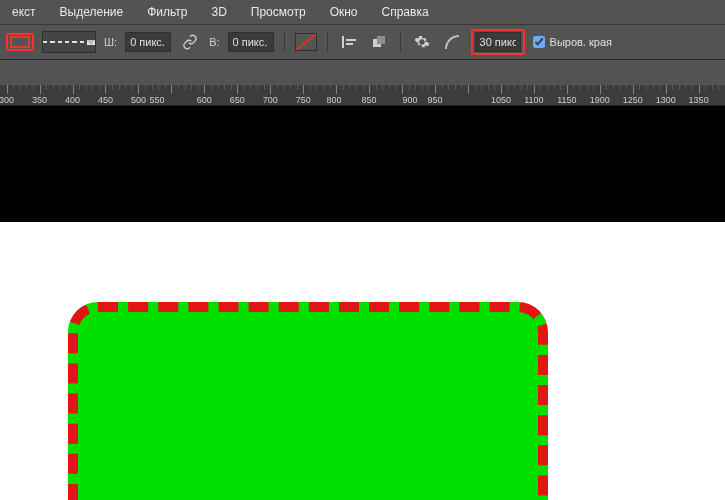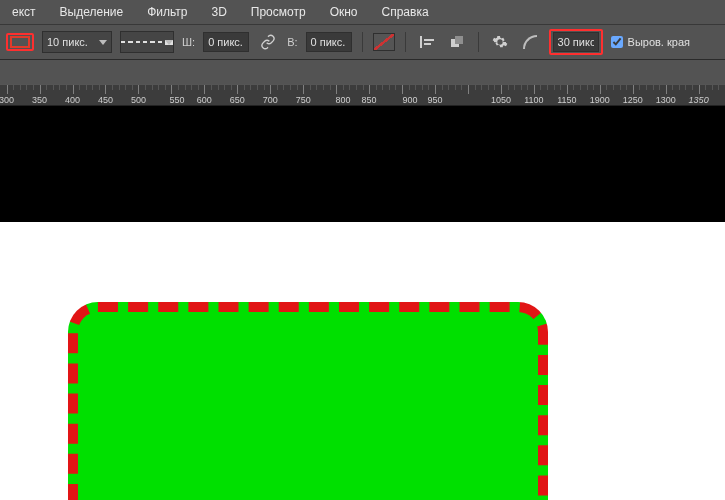--- a/index.html
+++ b/index.html
@@ -187,24 +187,20 @@
   <span class="menu-item">Просмотр</span>
   <span class="menu-item">Окно</span>
   <span class="menu-item">Справка</span>
 </div>
 
 <div class="options-bar">
   <span class="highlight-red">
     <span class="shape-swatch"></span>
   </span>
 
-  <span class="dd">
-    <span class="dd-text">10 пикс.</span>
-    <span class="chev"></span>
-  </span>
 
   <span class="stroke-preview">
     <span></span>
       <span></span>
       <span></span>
       <span></span>
       <span></span>
       <span></span>
     <span class="chev"></span>
   </span>
@@ -295,21 +291,21 @@
       <div class="tick-minor" style="left: 118.636px;"></div>
       <div class="tick-minor" style="left: 125.227px;"></div>
       <div class="tick-minor" style="left: 131.818px;"></div>
       <div class="tick-major" style="left: 138.409px;"></div>
       <div class="tick" style="left: 138.409px;">500</div>
       <div class="tick-minor" style="left: 145px;"></div>
       <div class="tick-minor" style="left: 151.591px;"></div>
       <div class="tick-minor" style="left: 158.182px;"></div>
       <div class="tick-minor" style="left: 164.773px;"></div>
       <div class="tick-major" style="left: 171.364px;"></div>
-      <div class="tick" style="left: 177px;">550</div>
+      <div class="tick" style="left: 157px;">550</div>
       <div class="tick-minor" style="left: 177.955px;"></div>
       <div class="tick-minor" style="left: 184.545px;"></div>
       <div class="tick-minor" style="left: 191.136px;"></div>
       <div class="tick-minor" style="left: 197.727px;"></div>
       <div class="tick-major" style="left: 204.318px;"></div>
       <div class="tick" style="left: 204.318px;">600</div>
       <div class="tick-minor" style="left: 210.909px;"></div>
       <div class="tick-minor" style="left: 217.5px;"></div>
       <div class="tick-minor" style="left: 224.091px;"></div>
       <div class="tick-minor" style="left: 230.682px;"></div>
@@ -325,21 +321,21 @@
       <div class="tick-minor" style="left: 283.409px;"></div>
       <div class="tick-minor" style="left: 290px;"></div>
       <div class="tick-minor" style="left: 296.591px;"></div>
       <div class="tick-major" style="left: 303.182px;"></div>
       <div class="tick" style="left: 303.182px;">750</div>
       <div class="tick-minor" style="left: 309.773px;"></div>
       <div class="tick-minor" style="left: 316.364px;"></div>
       <div class="tick-minor" style="left: 322.955px;"></div>
       <div class="tick-minor" style="left: 329.545px;"></div>
       <div class="tick-major" style="left: 336.136px;"></div>
-      <div class="tick" style="left: 333px; padding-left: 20px;">800</div>
+      <div class="tick" style="left: 324px; padding-left: 20px;">800</div>
       <div class="tick-minor" style="left: 342.727px;"></div>
       <div class="tick-minor" style="left: 349.318px;"></div>
       <div class="tick-minor" style="left: 355.909px;"></div>
       <div class="tick-minor" style="left: 362.5px;"></div>
       <div class="tick-major" style="left: 369.091px;"></div>
       <div class="tick" style="left: 369.091px;">850</div>
       <div class="tick-minor" style="left: 375.682px;"></div>
       <div class="tick-minor" style="left: 382.273px;"></div>
       <div class="tick-minor" style="left: 388.864px;"></div>
       <div class="tick-minor" style="left: 395.455px;"></div>
@@ -391,21 +387,21 @@
       <div class="tick-minor" style="left: 645.909px;"></div>
       <div class="tick-minor" style="left: 652.5px;"></div>
       <div class="tick-minor" style="left: 659.091px;"></div>
       <div class="tick-major" style="left: 665.682px;"></div>
       <div class="tick" style="left: 665.682px;">1300</div>
       <div class="tick-minor" style="left: 672.273px;"></div>
       <div class="tick-minor" style="left: 678.864px;"></div>
       <div class="tick-minor" style="left: 685.455px;"></div>
       <div class="tick-minor" style="left: 692.045px;"></div>
       <div class="tick-major" style="left: 698.636px;"></div>
-      <div class="tick" style="left: 698.636px; font-style: italic;">1350</div>
+      <div class="tick" style="left: 698.636px;">1350</div>
       <div class="tick-minor" style="left: 705.227px;"></div>
       <div class="tick-minor" style="left: 711.818px;"></div>
       <div class="tick-minor" style="left: 718.409px;"></div>
     </div>
   <div class="black-area"></div>
 </div>
 
 <div class="canvas">
   <div class="rr"></div>
 </div>

